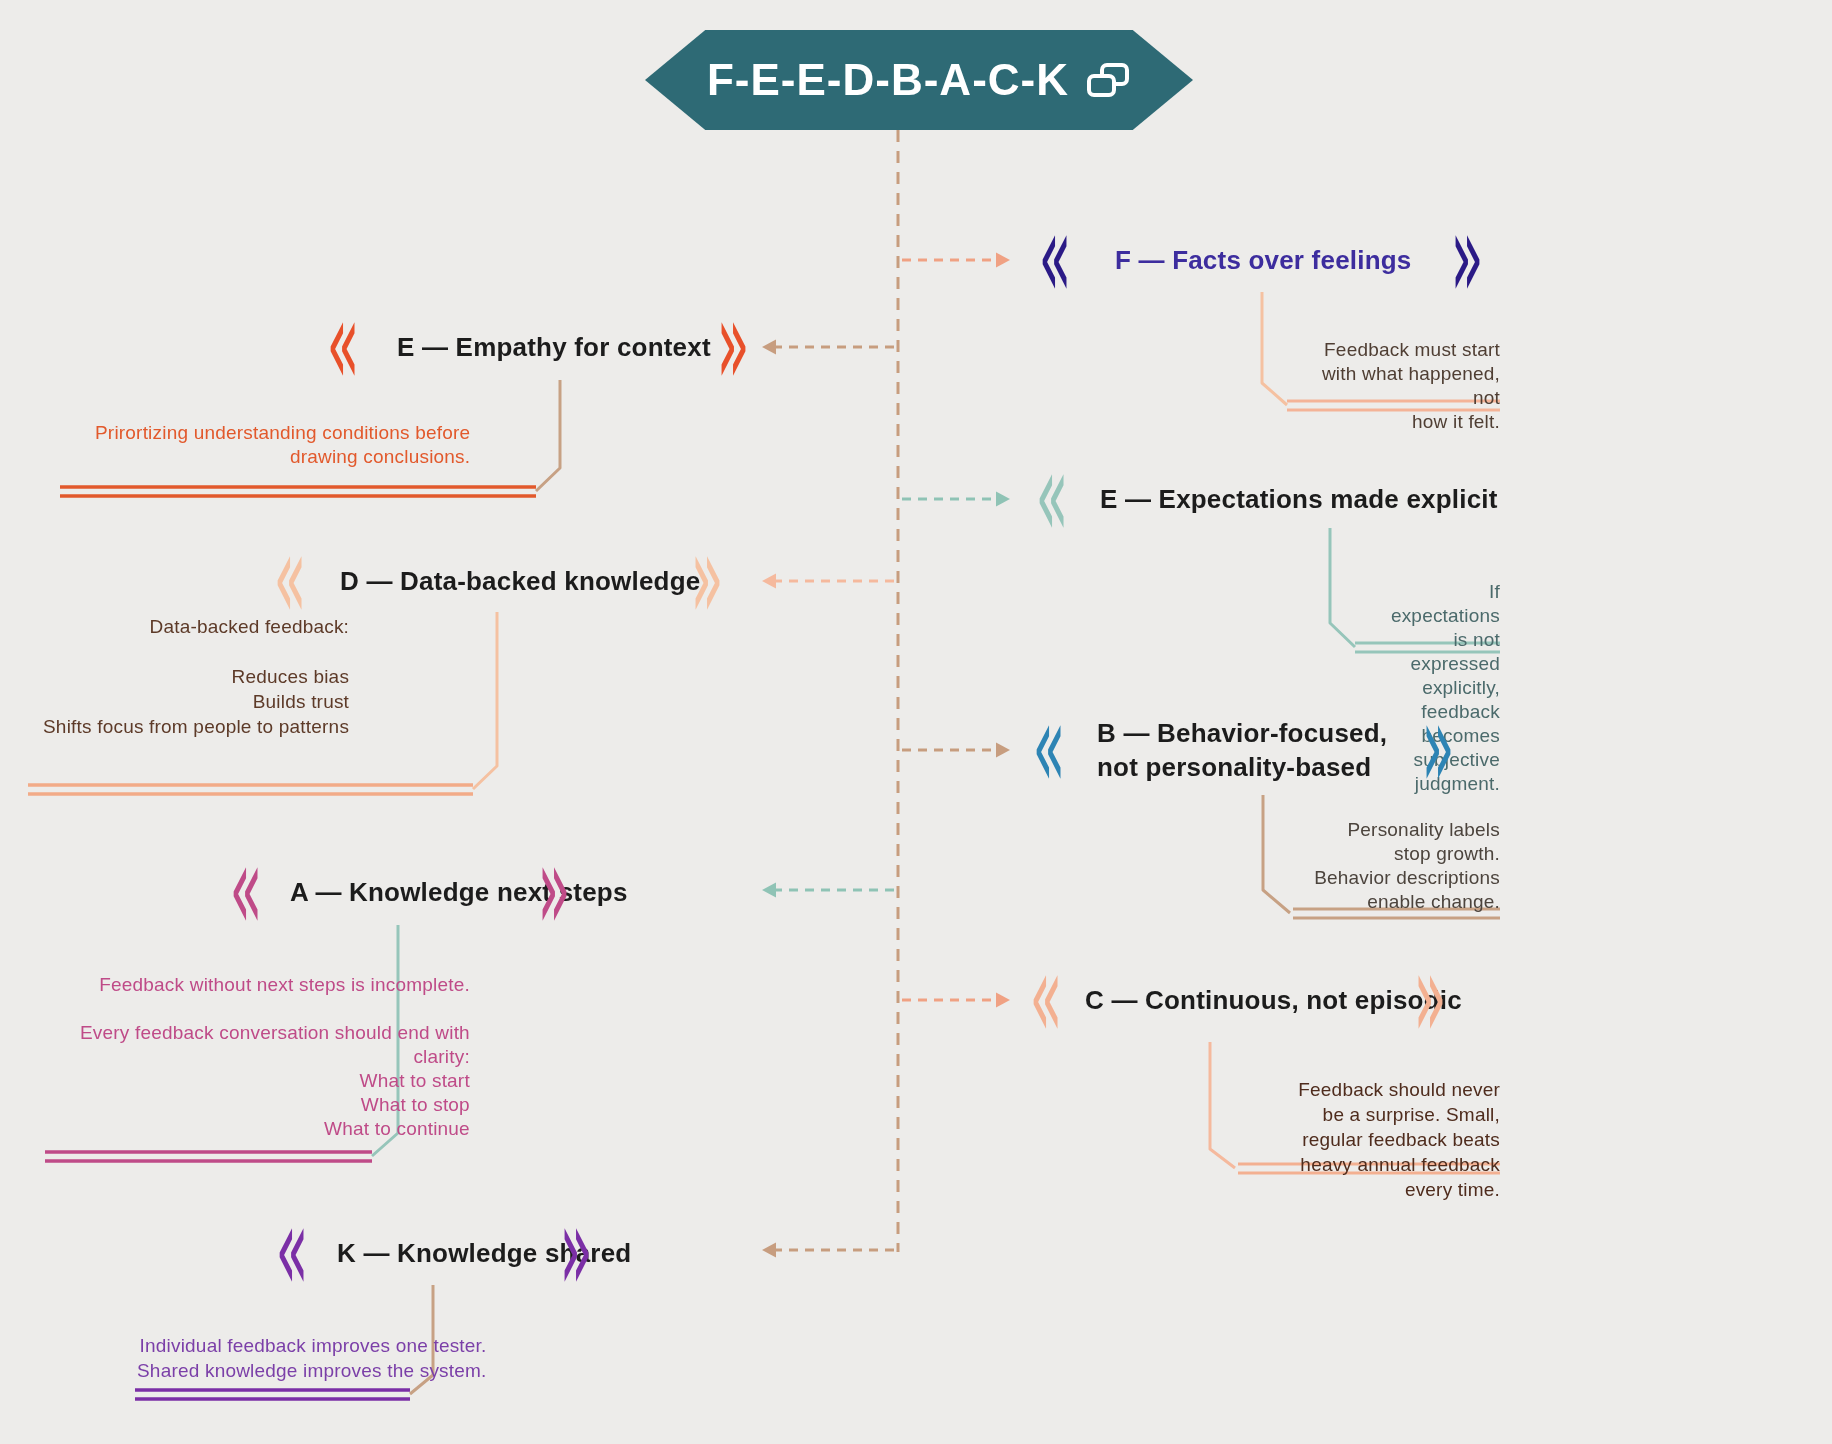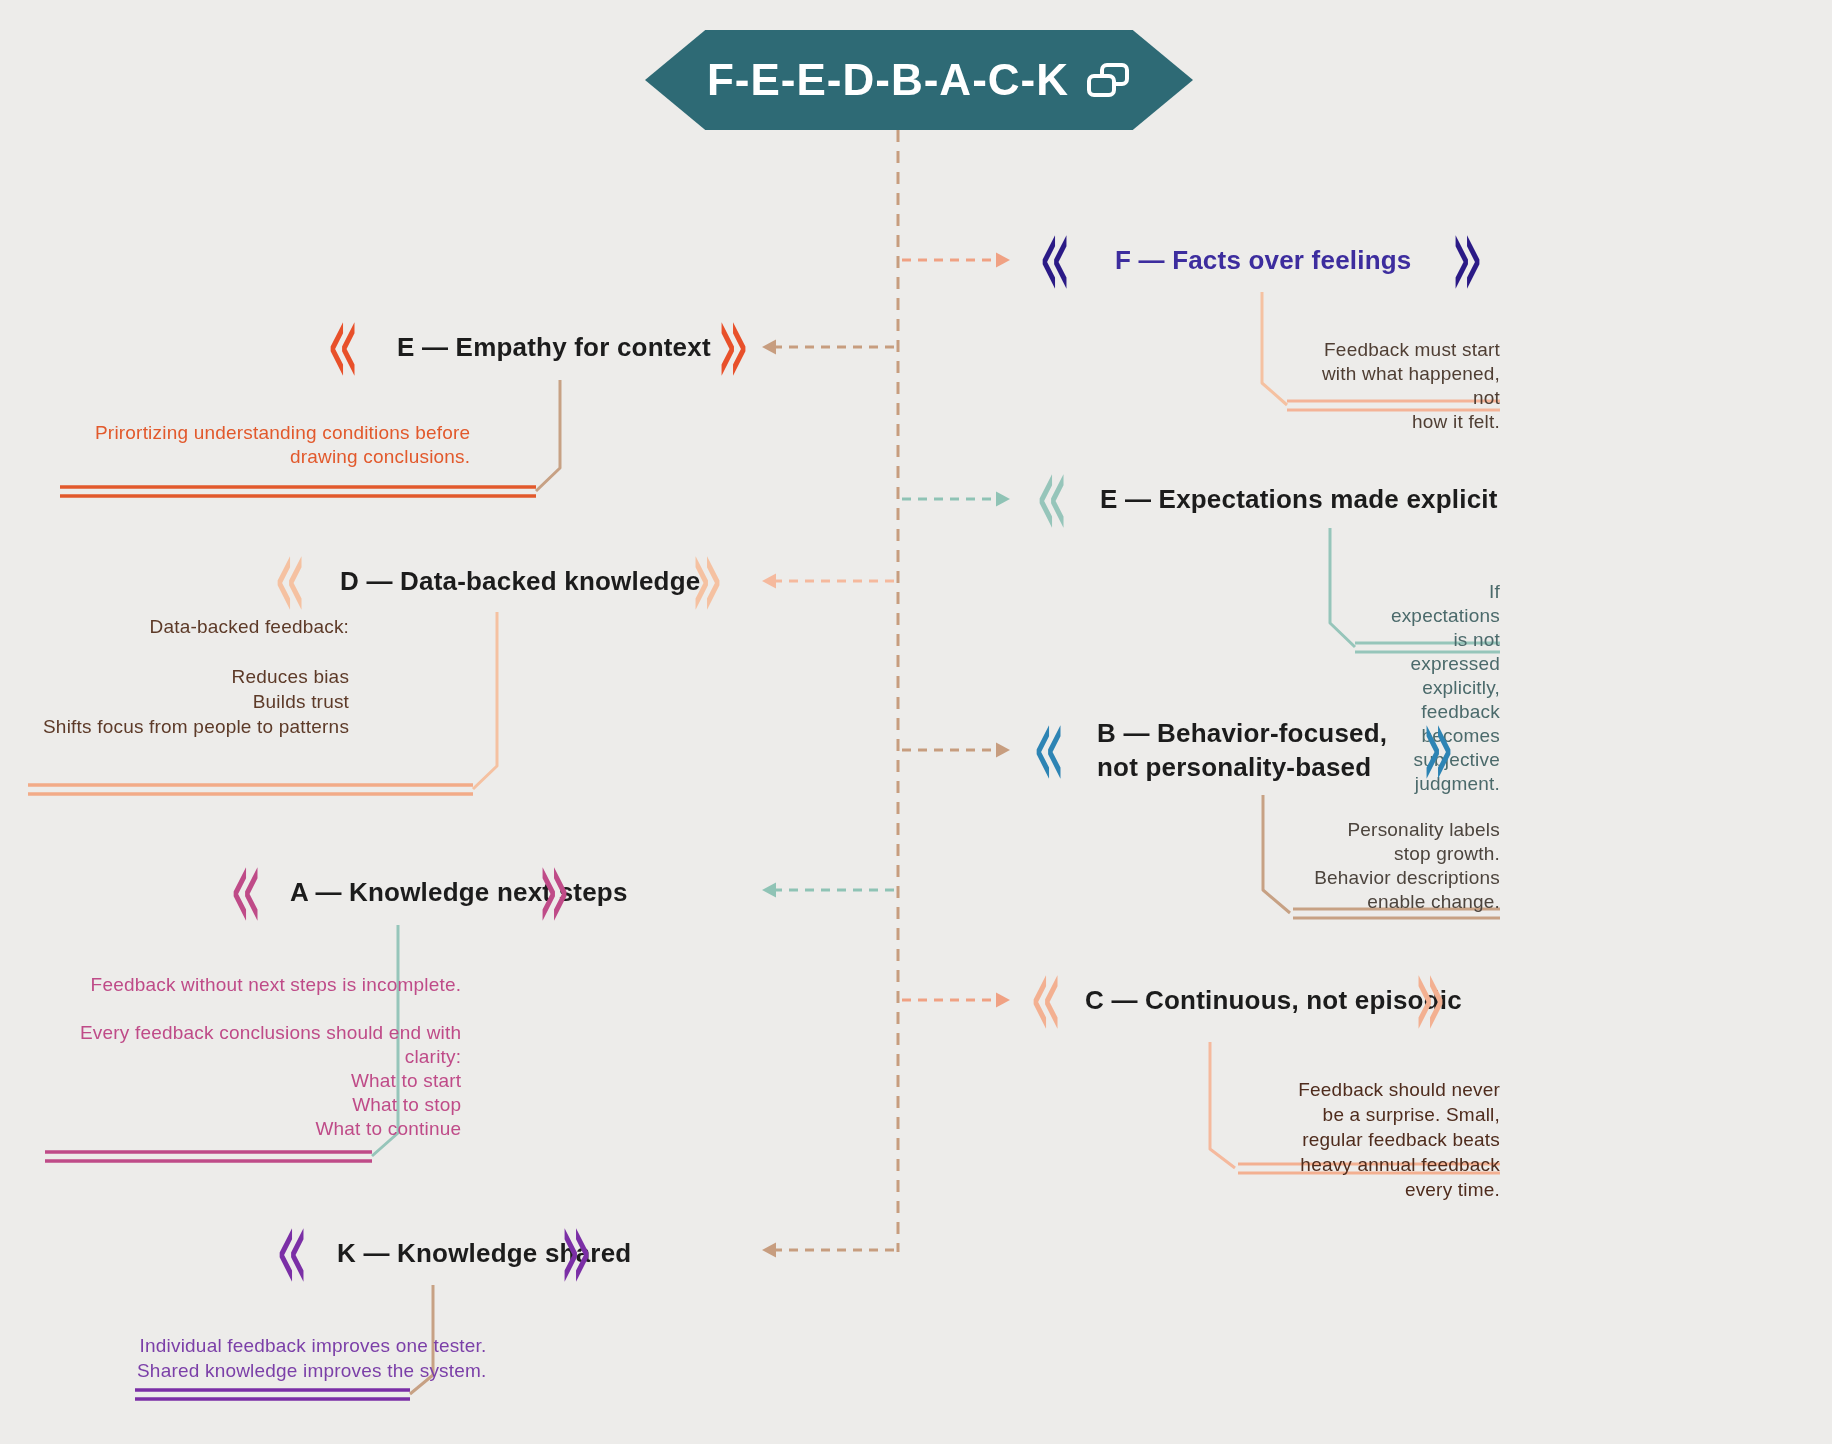--- a/index.html
+++ b/index.html
@@ -160,21 +160,21 @@
     <div class="note" style="left:1313px;top:818px">Personality labels stop growth.
 Behavior descriptions enable change.</div>
   </div>
 
   <div class="b5">
     <span class="chev" style="left:246px;top:892px">«</span>
     <div class="label" style="left:290px;top:892px">A — Knowledge next steps</div>
     <span class="chev" style="left:554px;top:892px">»</span>
     <div class="note" style="left:80px;top:973px">Feedback without next steps is incomplete.
 
-Every feedback conclusions should end with
+Every feedback conversation should end with
 clarity:
 What to start
 What to stop
 What to continue</div>
   </div>
 
   <div class="b6">
     <span class="chev" style="left:1046px;top:1000px">«</span>
     <div class="label" style="left:1085px;top:1000px">C — Continuous, not episodic</div>
     <span class="chev" style="left:1430px;top:1000px">»</span>

